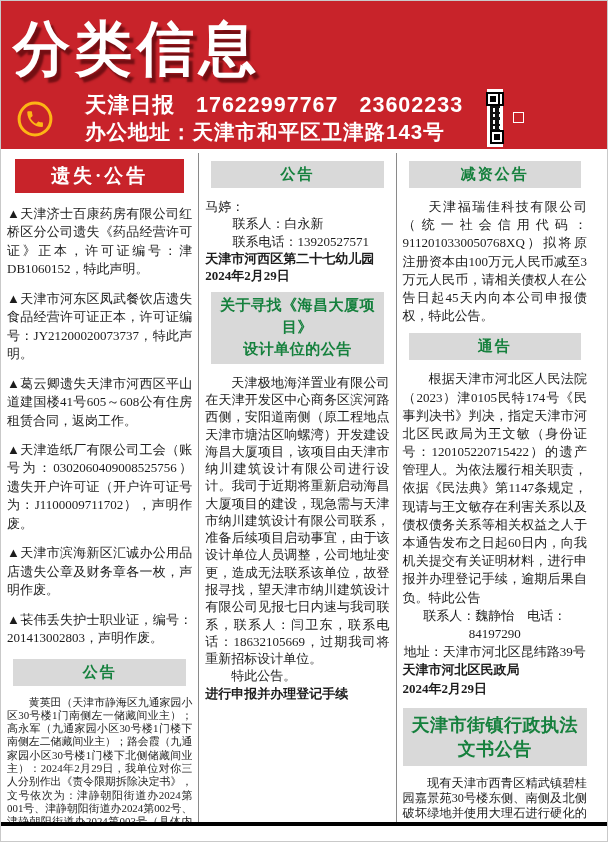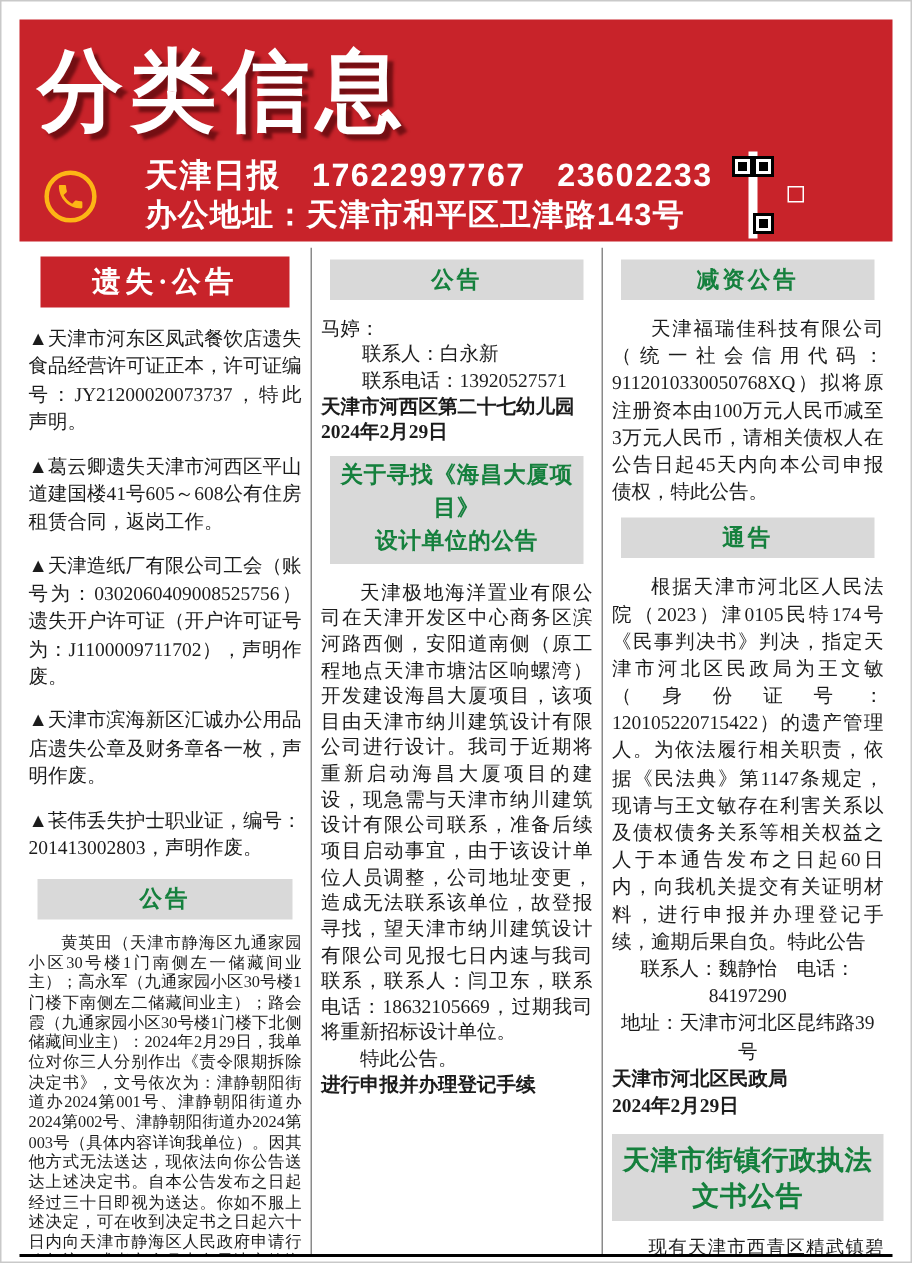--- a/index.html
+++ b/index.html
@@ -1,20 +1,20 @@
 <!DOCTYPE html>
 <html lang="zh"><head>
 <meta charset="utf-8">
 <style>
   * { box-sizing: border-box; margin: 0; padding: 0; }
   html,body { background:#e8e8e8; }
   body { font-family: "Liberation Serif", "DejaVu Serif", serif; }
   .page {
     position: relative; width: 608px; height: 842px; margin: 0 auto;
-    background: #ffffff; border: 1px solid #c9c9c9; padding: 12px;
+    background: #ffffff; border: 1px solid #c9c9c9; padding: 0;
     overflow: hidden;
   }
 
   
   .banner {
     background: #c8232a; color: #fff; height: 148px;
     padding: 6px 10px 8px 12px; position: relative;
   }
   .banner-top { display: flex; }
   .banner-title {
@@ -39,21 +39,21 @@
     background-image:
       repeating-linear-gradient(0deg, #111 0 3px, transparent 3px 6px, #111 6px 8px, transparent 8px 12px),
       repeating-linear-gradient(90deg, #111 0 3px, #fff 3px 5px, #111 5px 9px, #fff 9px 12px);
   }
   .finder { position: absolute; width: 14px; height: 14px; border: 2px solid #000; background: #fff; }
   .finder::after { content: ""; display: block; width: 6px; height: 6px; margin: 2px; background: #000; }
   .finder.tl { left: 3px; top: 3px; } .finder.tr { right: 3px; top: 3px; } .finder.bl { left: 3px; bottom: 3px; }
   .qr-logo { position: absolute; left: 26px; top: 23px; width: 11px; height: 11px; background: #c8232a; border: 1.5px solid #fff; }
 
   
-  .cols { display: flex; margin-top: 4px; height: 673px; border-bottom: 2px solid #000000; overflow: hidden; }
+  .cols { display: flex; margin-top: 4px; height: 673px; border-bottom: 4px solid #000000; overflow: hidden; }
   .col { width: 197.3px; padding: 0 6px; overflow: hidden; color: #1c1c1c; }
   .col + .col { border-left: 1px solid #8a8a8a; }
 
   .sec-red {
     background: #c8232a; color: #fff; text-align: center;
     font-weight: bold; font-size: 19px; letter-spacing: 3px;
     padding: 4px 0; margin: 6px 8px 12px;
   }
   .sec-gray {
     background: #d9d9d9; color: #15803d; text-align: center;
@@ -108,20 +108,21 @@
         <div class="finder bl"></div>
         <div class="qr-logo"></div>
       </div>
     </div>
   </div>
 
   <div class="cols">
 
     <div class="col">
       <div class="sec-red">遗失·公告</div>
+      <p class="item">▲天津济士百康药房有限公司红桥区分公司遗失《药品经营许可证》正本，许可证编号：津DB1060152，特此声明。</p>
       <p class="item">▲天津市河东区凤武餐饮店遗失食品经营许可证正本，许可证编号：JY21200020073737，特此声明。</p>
       <p class="item">▲葛云卿遗失天津市河西区平山道建国楼41号605～608公有住房租赁合同，返岗工作。</p>
       <p class="item">▲天津造纸厂有限公司工会（账号为：0302060409008525756）遗失开户许可证（开户许可证号为：J1100009711702），声明作废。</p>
       <p class="item">▲天津市滨海新区汇诚办公用品店遗失公章及财务章各一枚，声明作废。</p>
       <p class="item">▲苌伟丢失护士职业证，编号：201413002803，声明作废。</p>
       <div class="sec-gray">公告</div>
       <p class="body dense indent">黄英田（天津市静海区九通家园小区30号楼1门南侧左一储藏间业主）；高永军（九通家园小区30号楼1门楼下南侧左二储藏间业主）；路会霞（九通家园小区30号楼1门楼下北侧储藏间业主）：2024年2月29日，我单位对你三人分别作出《责令限期拆除决定书》，文号依次为：津静朝阳街道办2024第001号、津静朝阳街道办2024第002号、津静朝阳街道办2024第003号（具体内容详询我单位）。因其他方式无法送达，现依法向你公告送达上述决定书。自本公告发布之日起经过三十日即视为送达。你如不服上述决定，可在收到决定书之日起六十日内向天津市静海区人民政府申请行政复议，或者六个月内向天津市静海区人民法院提起行政诉讼。你逾期未申请行政复议，未提起行政诉讼，亦未履行上述决定，我单位将依法申请强制执行。</p>
 
     </div>
 

